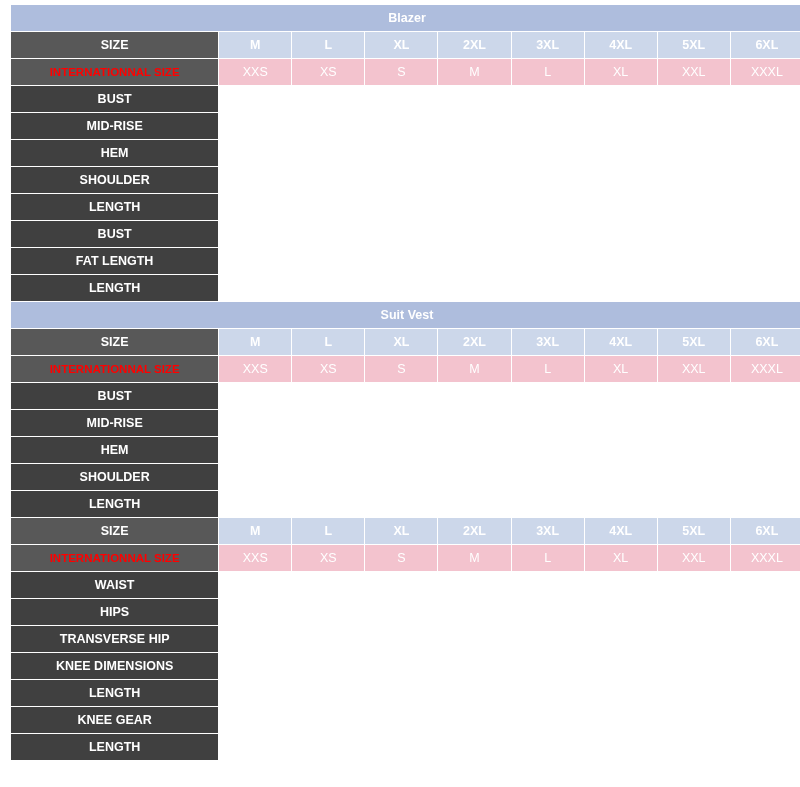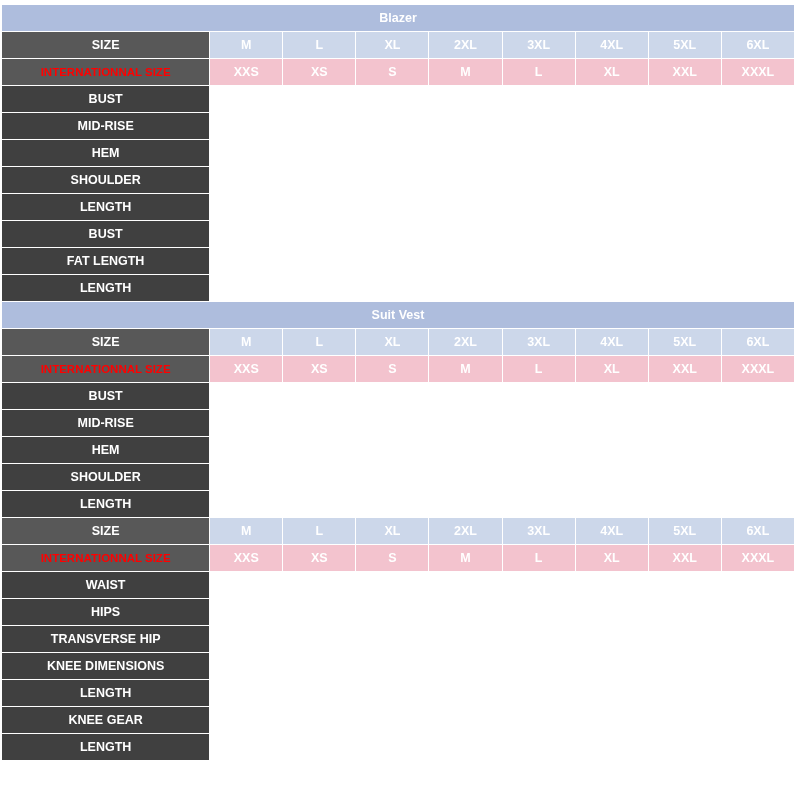--- a/index.html
+++ b/index.html
@@ -5,21 +5,21 @@
   * { box-sizing: border-box; }
   html, body {
     margin: 0; padding: 0;
     background: #ffffff;
     font-family: "Liberation Sans", sans-serif;
   }
   .page {
     width: 752px;
     height: 787px;
     background: #ffffff;
-    padding: 4px 1px;
+    padding: 4px 10px;
     display: flex;
     flex-direction: column;
   }
   table.chart {
     width: 794px;
     border-collapse: collapse;
     table-layout: fixed;
   }
   table.chart td {
     border: 1px solid #ffffff;
@@ -61,21 +61,21 @@
   td.size-cell {
     background: #ccd7ea;
     color: #000000;
     font-weight: bold;
     font-size: 12.5px;
   }
   
   td.intl-cell {
     background: #f3c3ce;
     color: #000000;
-    font-weight: bold;
+    font-weight: normal;
     font-size: 12.5px;
   }
   
   td.val-cell {
     background: #ffffff;
     color: #000000;
     font-size: 12.5px;
     font-weight: normal;
   }
   td.size-label {

